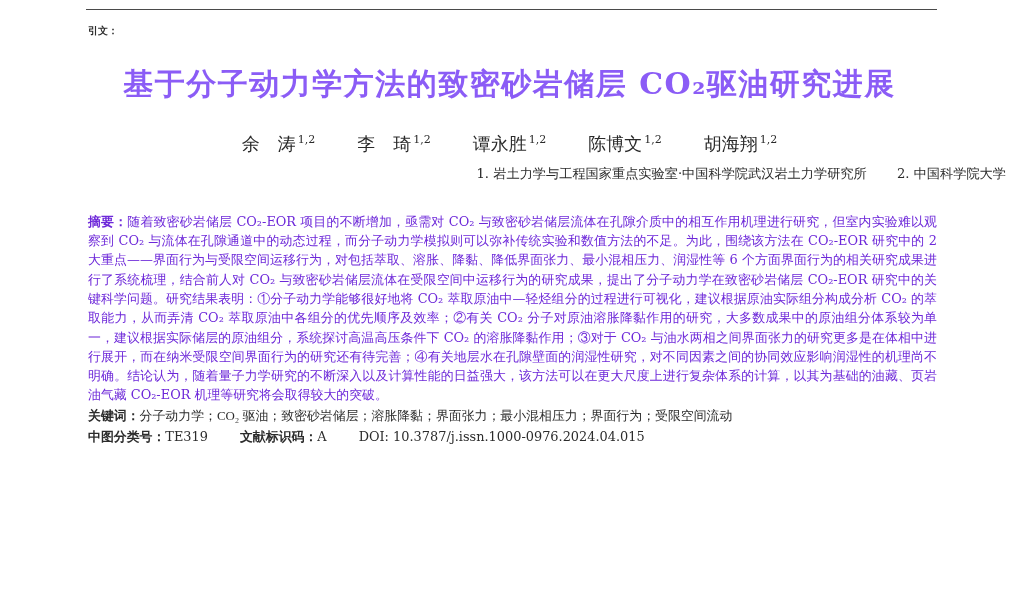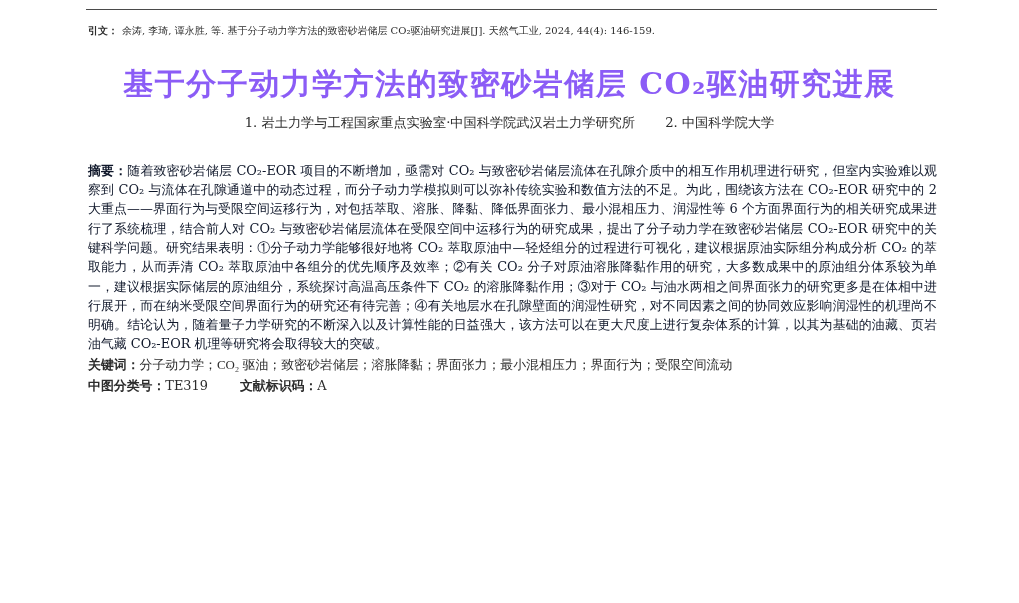--- a/index.html
+++ b/index.html
@@ -81,32 +81,32 @@
     font-size: 18px;
     color: #2a2a2a;
   }
   .author sup {
     font-size: 11px;
     margin-left: 2px;
     color: #2a2a2a;
   }
   .affiliations {
     margin-top: 9px;
-    text-align: center;
+    text-align: right;
     font-size: 13.2px;
     color: #2a2a2a;
   }
   .affiliations span { margin: 0 13px; }
   
   .abstract {
     margin: 29px 82px 0 88px;
     font-size: 12.9px;
     line-height: 19.3px;
     text-align: justify;
-    color: #0f172a;
+    color: #6d28d9;
   }
   .inline-label { font-weight: bold; }
   .keywords {
     margin: 2px 82px 0 88px;
     font-size: 12.9px;
     line-height: 19.3px;
     color: #2c2c2c;
     font-family: Liberation Serif, serif;
   }
   .classification {
@@ -121,38 +121,45 @@
 </head>
 <body>
 
 <div class="page">
 
   <div class="header-rule"></div>
 
   <div class="citation">
     <span class="citation-label">引文：</span>
     <div class="citation-body">
-      <div>余涛, 李琦, 谭永胜, 等. 基于分子动力学方法的致密砂岩储层 CO₂驱油研究进展[J]. 天然气工业, 2024, 44(4): 146-159.</div>
     </div>
   </div>
 
   <h1 class="article-title">基于分子动力学方法的致密砂岩储层 CO₂驱油研究进展</h1>
 
+  <div class="authors">
+    <span class="author"><span>余　涛</span><sup>1,2</sup></span>
+    <span class="author"><span>李　琦</span><sup>1,2</sup></span>
+    <span class="author"><span>谭永胜</span><sup>1,2</sup></span>
+    <span class="author"><span>陈博文</span><sup>1,2</sup></span>
+    <span class="author"><span>胡海翔</span><sup>1,2</sup></span>
+  </div>
 
   <div class="affiliations">
     <span>1. 岩土力学与工程国家重点实验室·中国科学院武汉岩土力学研究所</span>
     <span>2. 中国科学院大学</span>
   </div>
 
   <p class="abstract">
     <span class="inline-label">摘要：</span><span>随着致密砂岩储层 CO₂-EOR 项目的不断增加，亟需对 CO₂ 与致密砂岩储层流体在孔隙介质中的相互作用机理进行研究，但室内实验难以观察到 CO₂ 与流体在孔隙通道中的动态过程，而分子动力学模拟则可以弥补传统实验和数值方法的不足。为此，围绕该方法在 CO₂-EOR 研究中的 2 大重点——界面行为与受限空间运移行为，对包括萃取、溶胀、降黏、降低界面张力、最小混相压力、润湿性等 6 个方面界面行为的相关研究成果进行了系统梳理，结合前人对 CO₂ 与致密砂岩储层流体在受限空间中运移行为的研究成果，提出了分子动力学在致密砂岩储层 CO₂-EOR 研究中的关键科学问题。研究结果表明：①分子动力学能够很好地将 CO₂ 萃取原油中—轻烃组分的过程进行可视化，建议根据原油实际组分构成分析 CO₂ 的萃取能力，从而弄清 CO₂ 萃取原油中各组分的优先顺序及效率；②有关 CO₂ 分子对原油溶胀降黏作用的研究，大多数成果中的原油组分体系较为单一，建议根据实际储层的原油组分，系统探讨高温高压条件下 CO₂ 的溶胀降黏作用；③对于 CO₂ 与油水两相之间界面张力的研究更多是在体相中进行展开，而在纳米受限空间界面行为的研究还有待完善；④有关地层水在孔隙壁面的润湿性研究，对不同因素之间的协同效应影响润湿性的机理尚不明确。结论认为，随着量子力学研究的不断深入以及计算性能的日益强大，该方法可以在更大尺度上进行复杂体系的计算，以其为基础的油藏、页岩油气藏 CO₂-EOR 机理等研究将会取得较大的突破。</span>
   </p>
 
   <p class="keywords">
     <span class="inline-label">关键词：</span><span>分子动力学；CO₂ 驱油；致密砂岩储层；溶胀降黏；界面张力；最小混相压力；界面行为；受限空间流动</span>
   </p>
 
   <div class="classification">
     <span><span class="inline-label">中图分类号：</span><span>TE319</span></span>
     <span><span class="inline-label">文献标识码：</span><span>A</span></span>
+    <span><span>DOI:</span> <span>10.3787/j.issn.1000-0976.2024.04.015</span></span>
   </div>
 
 </div>
 
 </body></html>

